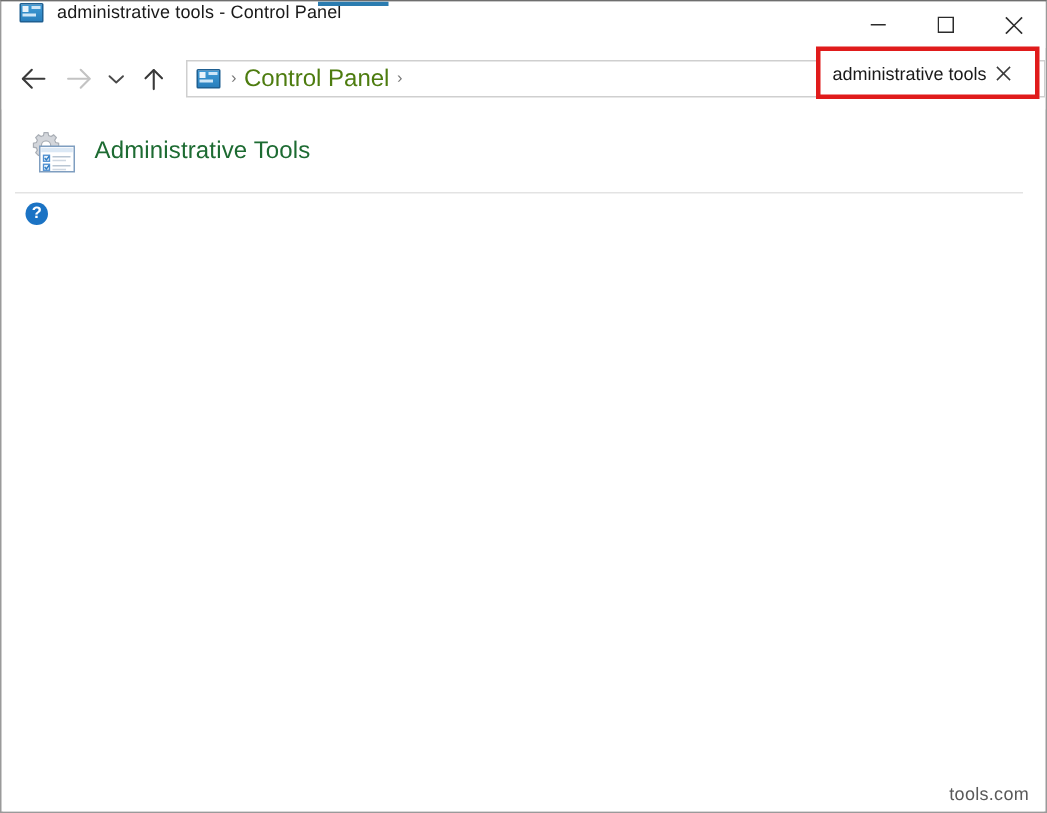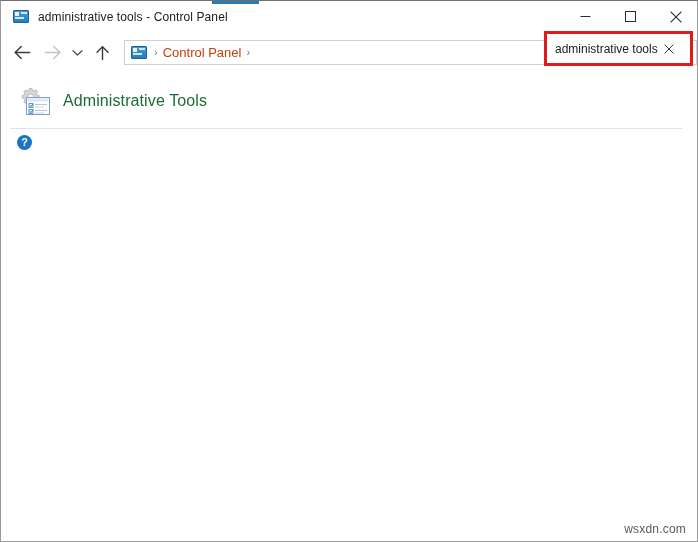--- a/index.html
+++ b/index.html
@@ -43,21 +43,20 @@
   }
 
   
   .titlebar {
     position: absolute;
     left: 0; top: 0;
     width: 697px;
     height: 31px;
     background: #ffffff;
     display: flex;
-    align-items: center;
   }
   .title-icon {
     width: 16px;
     height: 16px;
     margin-left: 12px;
     margin-right: 9px;
     position: relative;
     flex: none;
   }
   .title-icon .ti-body {
@@ -168,22 +167,22 @@
   .crumb-icon .ci-c { position:absolute; left:8px; top:3px; width:6px; height:2px; background:#cfe6f7; }
 
   .crumb-sep {
     color: #767676;
     font-size: 11px;
     padding: 0 5px;
     flex: none;
     line-height: 1;
   }
   .crumb-text {
-    font-size: 13px;
-    color: #c2410c;
+    font-size: 16px;
+    color: #4d7c0f;
     white-space: nowrap;
     flex: none;
   }
   .addr-spacer { flex: 1 1 auto; min-width: 0; }
 
   .addr-dropdown {
     width: 28px;
     height: 23px;
     display: flex;
     align-items: center;
@@ -445,16 +444,16 @@
       </div>
       <span class="result-title">Administrative Tools</span>
     </div>
 
     <div class="separator"></div>
 
     <div class="help-row">
       <span class="help-icon">?</span>
     </div>
 
-    <span class="watermark">wsxdn.com</span>
+    <span class="watermark">tools.com</span>
   </div>
 
 </div>
 
 </body></html>

